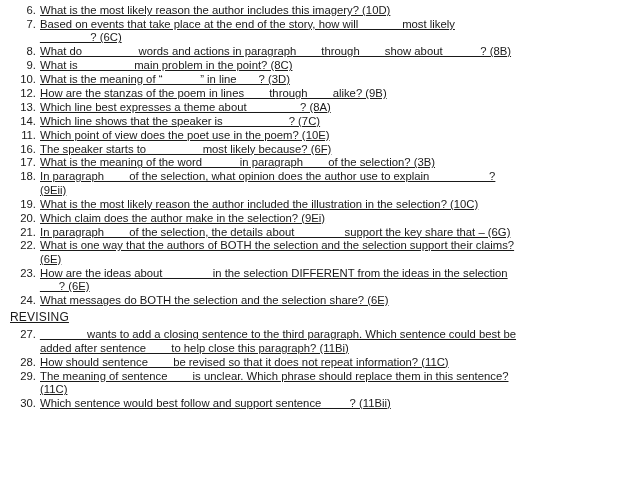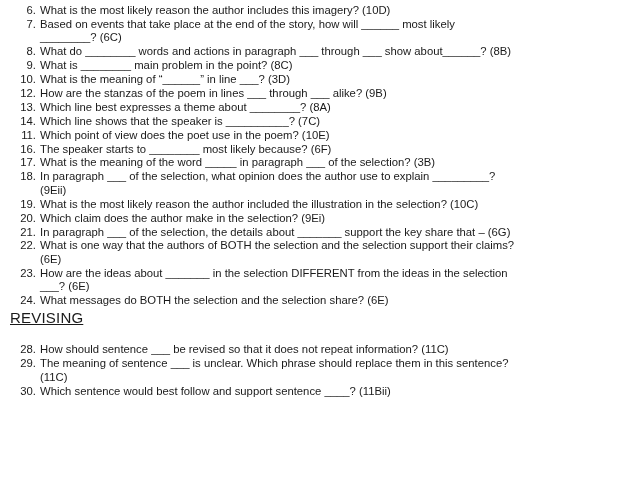--- a/index.html
+++ b/index.html
@@ -31,28 +31,29 @@
   .num {
     flex: 0 0 auto;
     text-align: right;
     width: 26px;
     padding-right: 4px;
     white-space: nowrap;
   }
   .txt {
     flex: 1 1 auto;
     white-space: pre-wrap;
+    text-decoration: underline;
   }
   .section-head {
-    font-size: 15px;
+    font-size: 12px;
     line-height: 15px;
     font-weight: 400;
     text-decoration: underline;
     margin-top: 3px;
-    margin-bottom: 18px;
+    margin-bottom: 3px;
     letter-spacing: 0.2px;
   }
 </style>
 </head>
 <body>
 
 <div class="page">
 
   <div class="item">
     <div class="num">6.</div>
@@ -127,20 +128,25 @@
 ___? (6E)</div>
   </div>
   <div class="item">
     <div class="num">24.</div>
     <div class="txt">What messages do BOTH the selection and the selection share? (6E)</div>
   </div>
 
   <div class="section-head">REVISING</div>
 
   <div class="item">
+    <div class="num">27.</div>
+    <div class="txt">_______ wants to add a closing sentence to the third paragraph. Which sentence could best be
+added after sentence ___ to help close this paragraph? (11Bi)</div>
+  </div>
+  <div class="item">
     <div class="num">28.</div>
     <div class="txt">How should sentence ___ be revised so that it does not repeat information? (11C)</div>
   </div>
   <div class="item">
     <div class="num">29.</div>
     <div class="txt">The meaning of sentence ___ is unclear. Which phrase should replace them in this sentence?
 (11C)</div>
   </div>
   <div class="item">
     <div class="num">30.</div>

